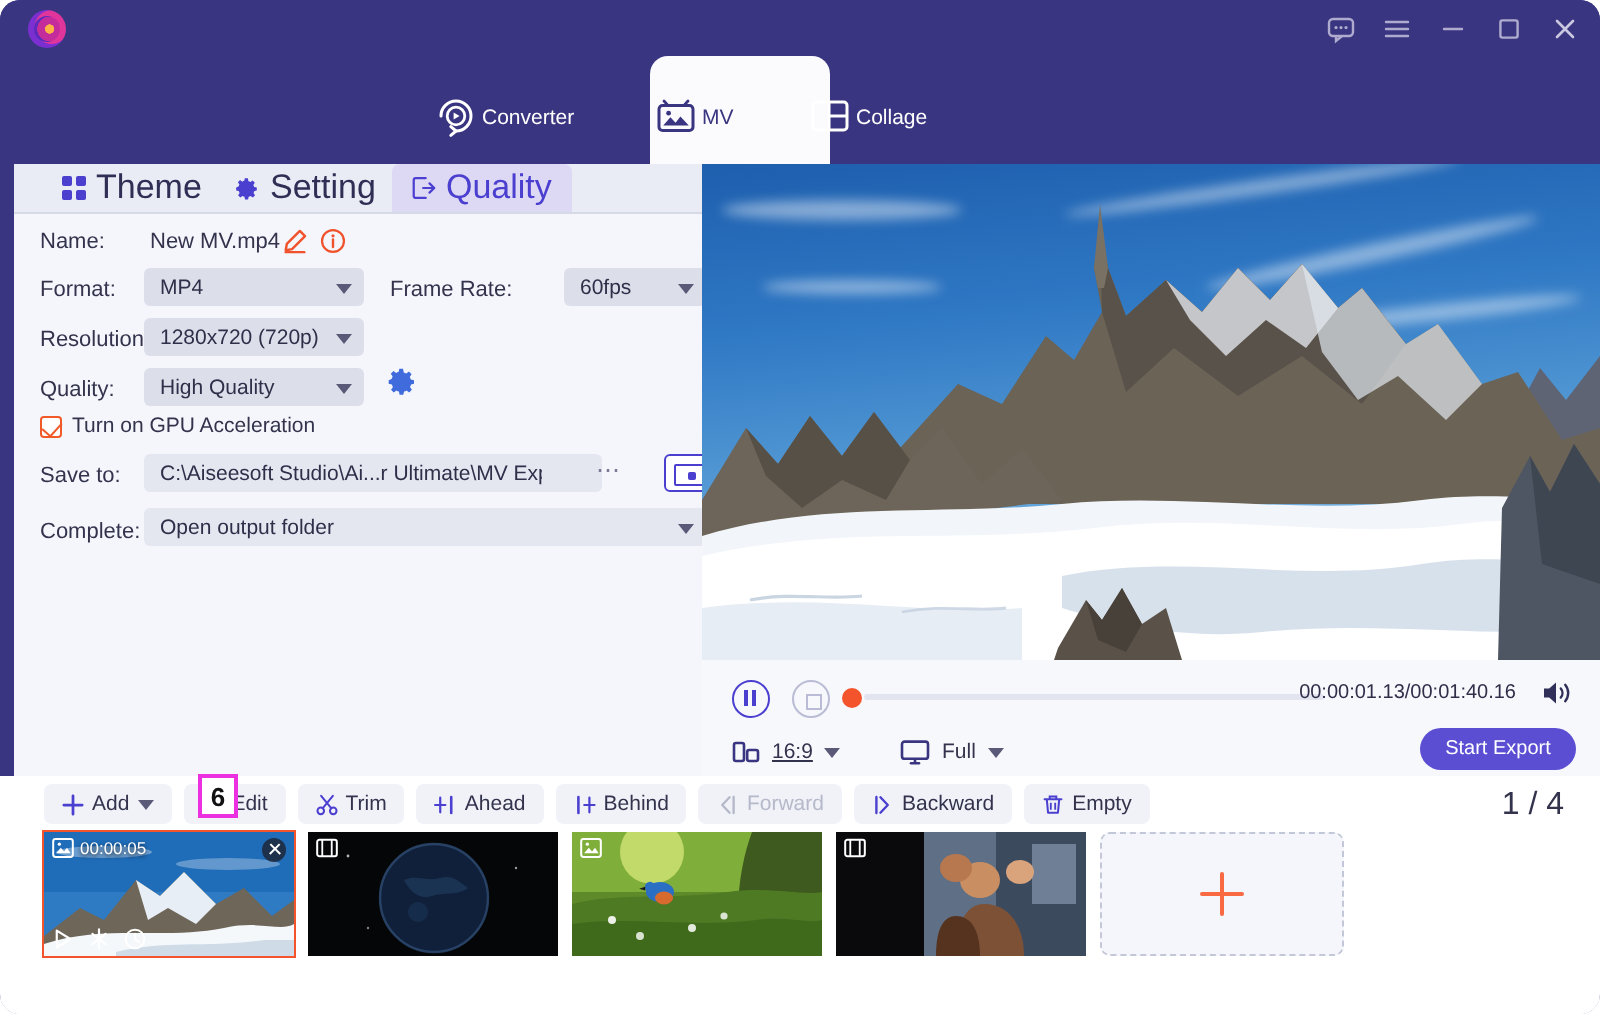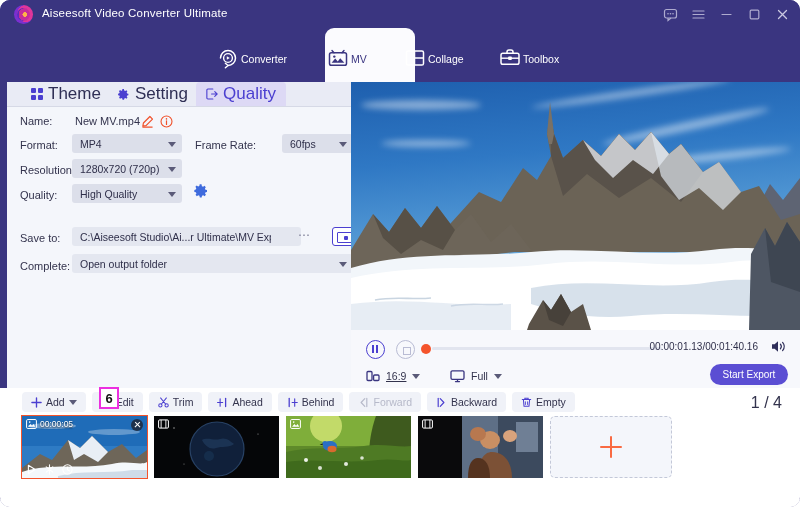--- a/index.html
+++ b/index.html
@@ -250,21 +250,20 @@
     position: absolute; left: 0; top: 417px; width: 800px; height: 8px; background: #ffffff;
   }
 </style>
 </head>
 <body>
 
 <div class="window">
 
   <div class="titlebar">
     <div class="logo"></div>
-    <div class="app-title">Aiseesoft Video Converter Ultimate</div>
     <div class="wbtns">
       <div class="wbtn">
         <svg width="15" height="15" viewBox="0 0 15 15">
             <rect x="1.5" y="2.5" width="12" height="8.5" rx="2" fill="none" stroke="#c3c0dd" stroke-width="1.2"></rect>
             <path d="M5 11 L5 13.5 L8 11" fill="none" stroke="#c3c0dd" stroke-width="1.2"></path>
             <circle cx="5" cy="6.8" r=".8" fill="#c3c0dd"></circle>
             <circle cx="7.5" cy="6.8" r=".8" fill="#c3c0dd"></circle>
             <circle cx="10" cy="6.8" r=".8" fill="#c3c0dd"></circle>
           </svg>
       </div>
@@ -319,31 +318,20 @@
     <div class="navitem" style="left:402px">
       <div class="nicon">
         <svg width="24" height="24" viewBox="0 0 24 24">
             <rect x="3.5" y="5" width="17" height="14" rx="1.6" fill="none" stroke="#fff" stroke-width="1.5"></rect>
             <path d="M11.5 5v14M11.5 12h9" stroke="#fff" stroke-width="1.5"></path>
           </svg>
       </div>
       <div class="nlabel">Collage</div>
     </div>
 
-    <div class="navitem" style="left:497px">
-      <div class="nicon">
-        <svg width="24" height="24" viewBox="0 0 24 24">
-            <path d="M9 7V6a2 2 0 0 1 2-2h2a2 2 0 0 1 2 2v1" fill="none" stroke="#fff" stroke-width="1.5" stroke-linecap="round"></path>
-            <rect x="3" y="7.2" width="18" height="11" rx="1.8" fill="none" stroke="#fff" stroke-width="1.5"></rect>
-            <path d="M3 12.2h18" stroke="#fff" stroke-width="1.4"></path>
-            <rect x="10.2" y="10.6" width="3.6" height="3.4" rx=".7" fill="#fff"></rect>
-          </svg>
-      </div>
-      <div class="nlabel">Toolbox</div>
-    </div>
   </div>
 
   <div class="content">
     <div class="leftrail"></div>
 
     <div class="panel">
 
       <div class="tabs">
         <div class="tab" style="left:14px">
           <svg width="12" height="12" viewBox="0 0 12 12">
@@ -407,20 +395,24 @@
       <div class="select" style="left:65px; top:102px; width:110px">
         <span>High Quality</span>
         <span class="caret"></span>
       </div>
       <div style="position:absolute; left:186px; top:101px; cursor:pointer">
         <svg width="16" height="16" viewBox="0 0 24 24">
             <path d="M12 8.2a3.8 3.8 0 1 0 0 7.6 3.8 3.8 0 0 0 0-7.6zm9 5.2v-2.8l-2.4-.5a6.9 6.9 0 0 0-.8-1.9l1.4-2-2-2-2 1.4a6.9 6.9 0 0 0-1.9-.8L12.8 2h-2.8l-.5 2.4a6.9 6.9 0 0 0-1.9.8l-2-1.4-2 2 1.4 2a6.9 6.9 0 0 0-.8 1.9L2 10.6v2.8l2.4.5a6.9 6.9 0 0 0 .8 1.9l-1.4 2 2 2 2-1.4a6.9 6.9 0 0 0 1.9.8l.5 2.4h2.8l.5-2.4a6.9 6.9 0 0 0 1.9-.8l2 1.4 2-2-1.4-2a6.9 6.9 0 0 0 .8-1.9z" fill="#3f6bdd"></path>
           </svg>
       </div>
 
+      <div class="chkrow" style="top:125px">
+        <div class="chkbox"></div>
+        <div class="chklabel">Turn on GPU Acceleration</div>
+      </div>
 
       <div class="flabel" style="left:13px; top:150px">Save to:</div>
       <div class="selectflat" style="left:65px; top:145px; width:229px; padding-right:30px">
         <span style="white-space:nowrap; overflow:hidden">C:\Aiseesoft Studio\Ai...r Ultimate\MV Exported</span>
       </div>
       <div class="dots" style="left:291px; top:146px">⋯</div>
       <div class="folderbtn" style="left:325px; top:145px"></div>
 
       <div class="flabel" style="left:13px; top:178px">Complete:</div>
       <div class="selectflat" style="left:65px; top:172px; width:281px">

